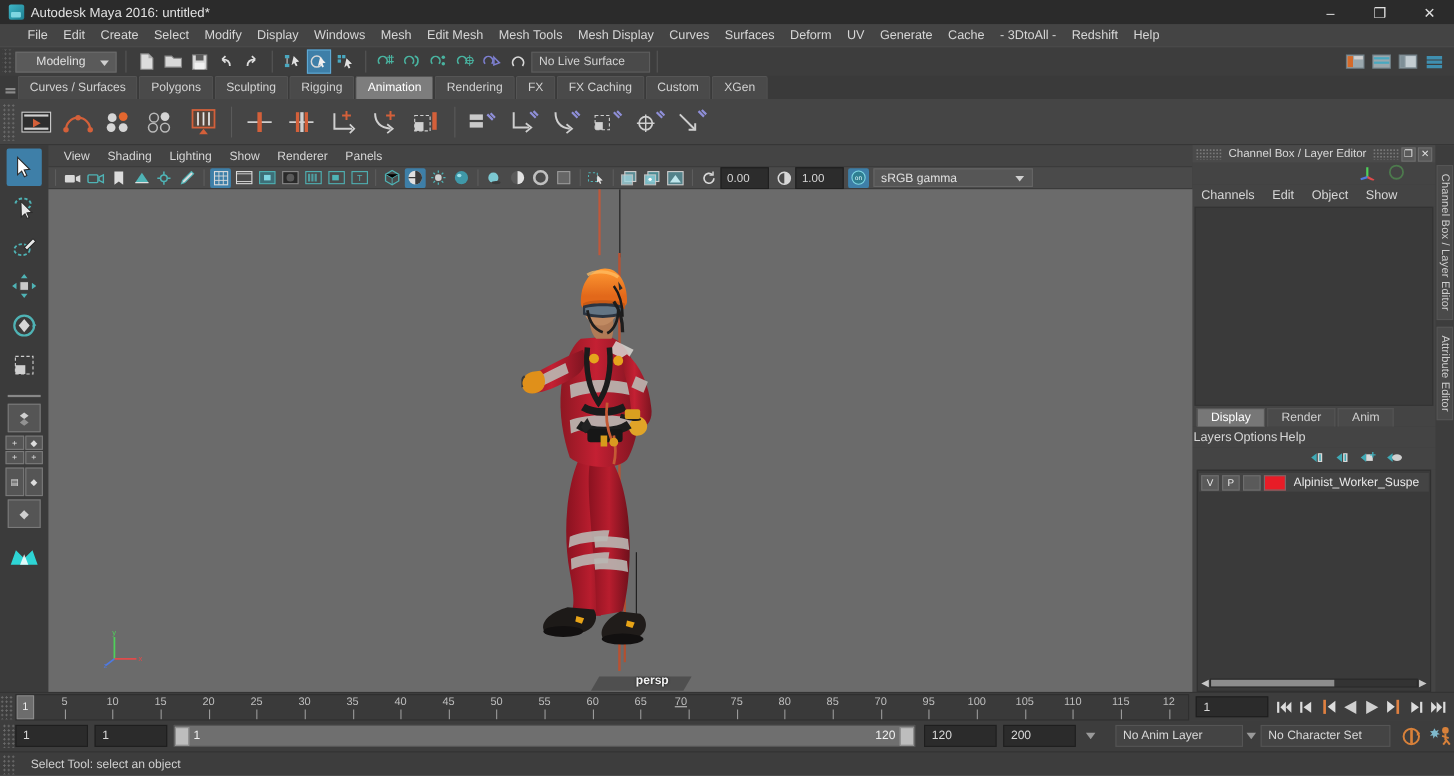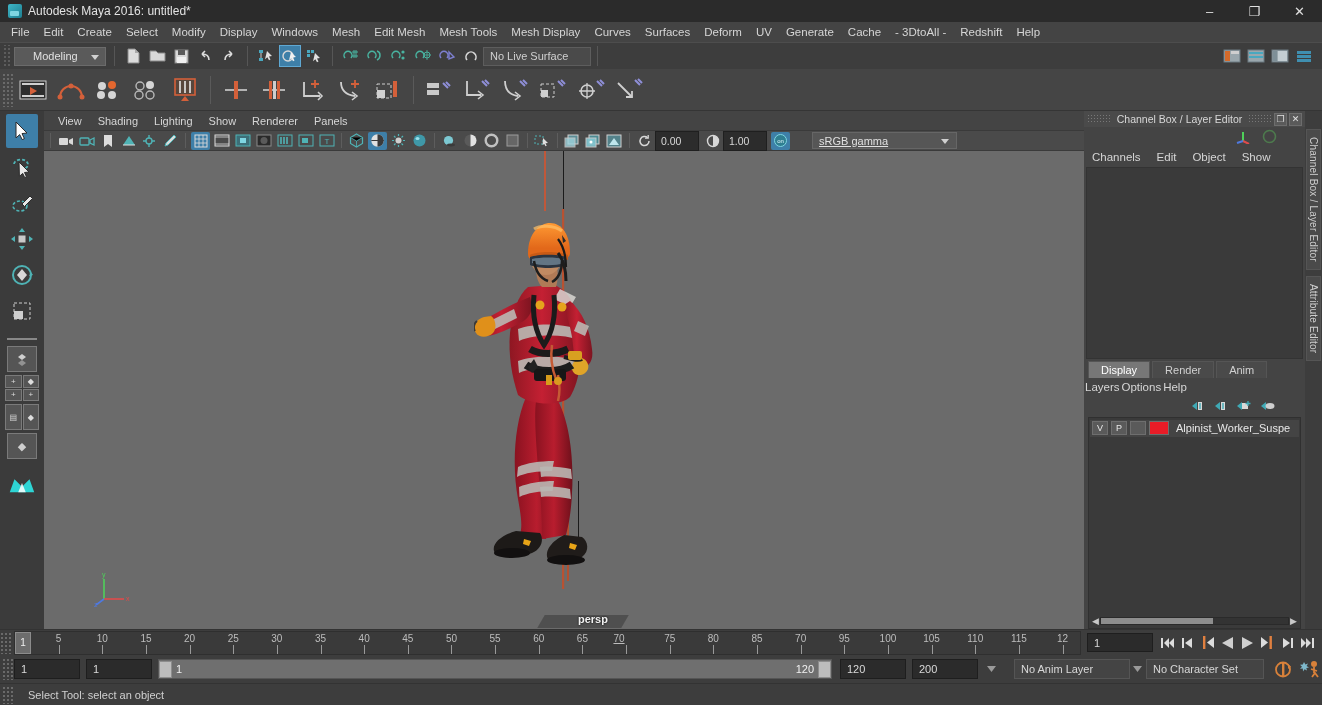--- a/index.html
+++ b/index.html
@@ -31,21 +31,21 @@
   .title-text { color:#e2e2e2; font-size: 12px; flex: 1 1 auto; }
   .win-btns { display:flex; height:22px; }
   .win-btn {
     width: 45px; height: 22px; display:flex; align-items:center; justify-content:center;
     color:#e0e0e0; font-size:13px; line-height:1;
   }
 
   
   .menubar {
     height: 20px; background: #444444; display: flex; align-items: center;
-    padding-left: 4px; flex: 0 0 20px;
+    padding-left: 18px; flex: 0 0 20px;
   }
   .menu-item {
     padding: 2px 7px; font-size: 11.5px; color: #d6d6d6; white-space: nowrap; line-height: 16px;
   }
 
   
   .statusline {
     height: 27px; background: #3d3d3d; display:flex; align-items:center;
     border-top: 1px solid #4d4d4d; flex: 0 0 27px; padding-left: 2px;
   }
@@ -427,20 +427,35 @@
           </svg>
       </div>
       <div class="tbtn">
         <svg width="18" height="16" viewBox="0 0 18 16">
             <path d="M2 3h14v3H2zM2 7h14v3H2zM2 11h14v3H2z" fill="#3f9ec4" opacity=".85"></path>
           </svg>
       </div>
     </div>
   </div>
 
+  <div class="shelftabs">
+    <div class="shelf-grip">
+        <div class="bar"></div>
+      </div>
+    <div class="shelf-tab">Curves / Surfaces</div>
+    <div class="shelf-tab">Polygons</div>
+    <div class="shelf-tab">Sculpting</div>
+    <div class="shelf-tab">Rigging</div>
+    <div class="shelf-tab active">Animation</div>
+    <div class="shelf-tab">Rendering</div>
+    <div class="shelf-tab">FX</div>
+    <div class="shelf-tab">FX Caching</div>
+    <div class="shelf-tab">Custom</div>
+    <div class="shelf-tab">XGen</div>
+  </div>
 
   <div class="shelfbar">
     <div class="shelf-left-grip"></div>
 
     <div class="shelf-icon">
       <svg width="30" height="24" viewBox="0 0 30 24">
           <rect x="2" y="3" width="26" height="18" fill="#2e2e2e" stroke="#cfcfcf"></rect>
           <rect x="4" y="5" width="22" height="2" fill="#cfcfcf"></rect>
           <rect x="4" y="17" width="22" height="2" fill="#cfcfcf"></rect>
           <path d="M12 9l7 4-7 4z" fill="#d4603a"></path>
@@ -811,21 +826,21 @@
               <path d="M7 1.5a5.5 5.5 0 0 1 0 11z" fill="#d8d8d8"></path>
             </svg>
         </div>
         <div class="numfield">1.00</div>
         <div class="vbtn on" style="margin-left:4px;">
           <svg width="15" height="15" viewBox="0 0 15 15">
               <circle cx="7.5" cy="7.5" r="6" fill="#2f7f91" stroke="#7fd6e2"></circle>
               <text x="7.5" y="10" font-size="6" fill="#dff7fb" text-anchor="middle" font-family="Liberation Sans">on</text>
             </svg>
         </div>
-        <div class="gammasel" style="margin-left:21px;text-decoration:underline;">
+        <div class="gammasel" style="margin-left:3px;">
           <span>sRGB gamma</span>
           <span class="caret"></span>
         </div>
       </div>
 
       <div class="viewport">
 
         <div class="rope" style="left:500px; top:0; height:60px;"></div>
         <div class="rope" style="left:502px; top:58px; height:160px; opacity:.0;"></div>
         <div class="blackline" style="left:519px; top:0; height:62px;"></div>

